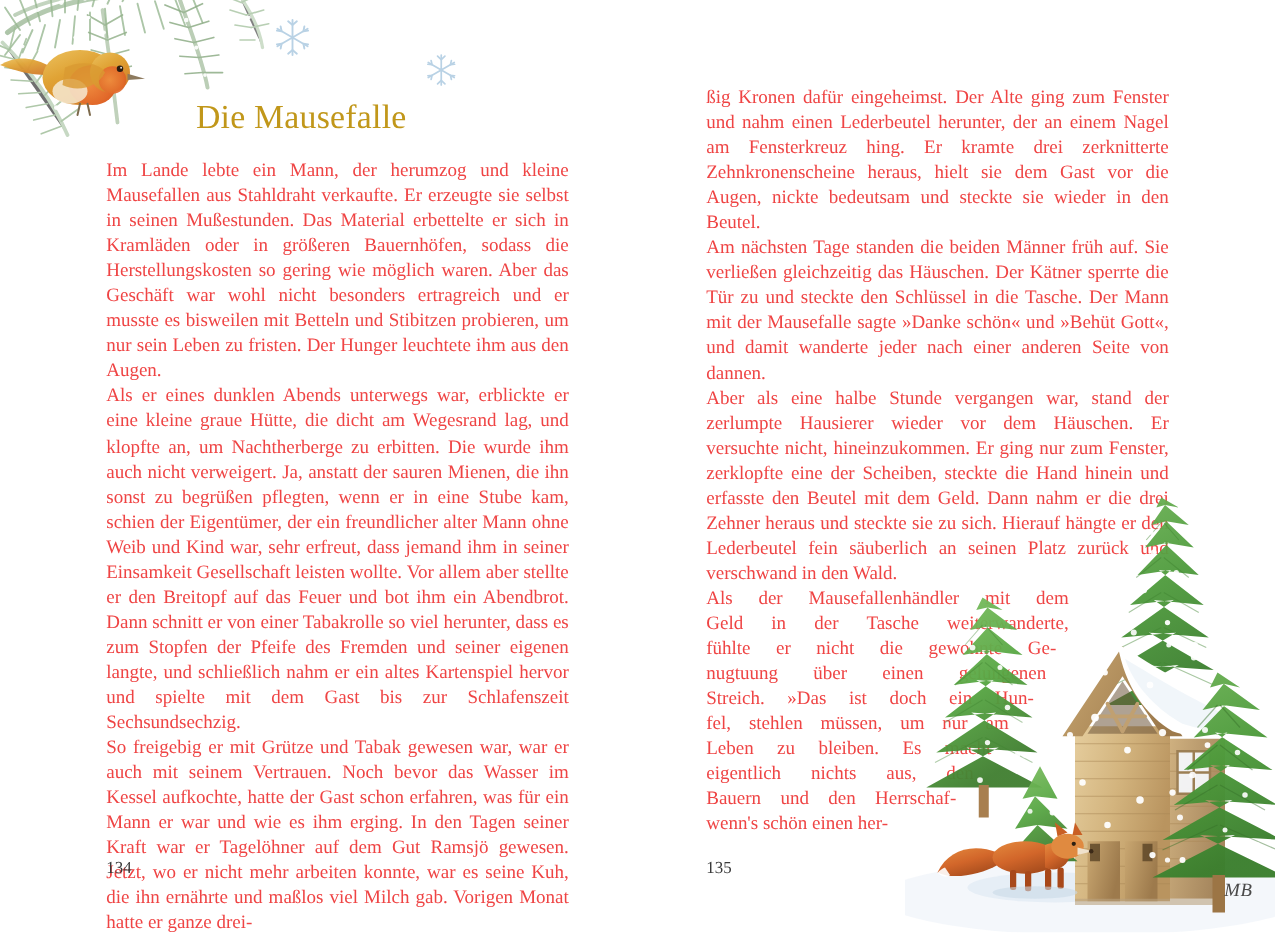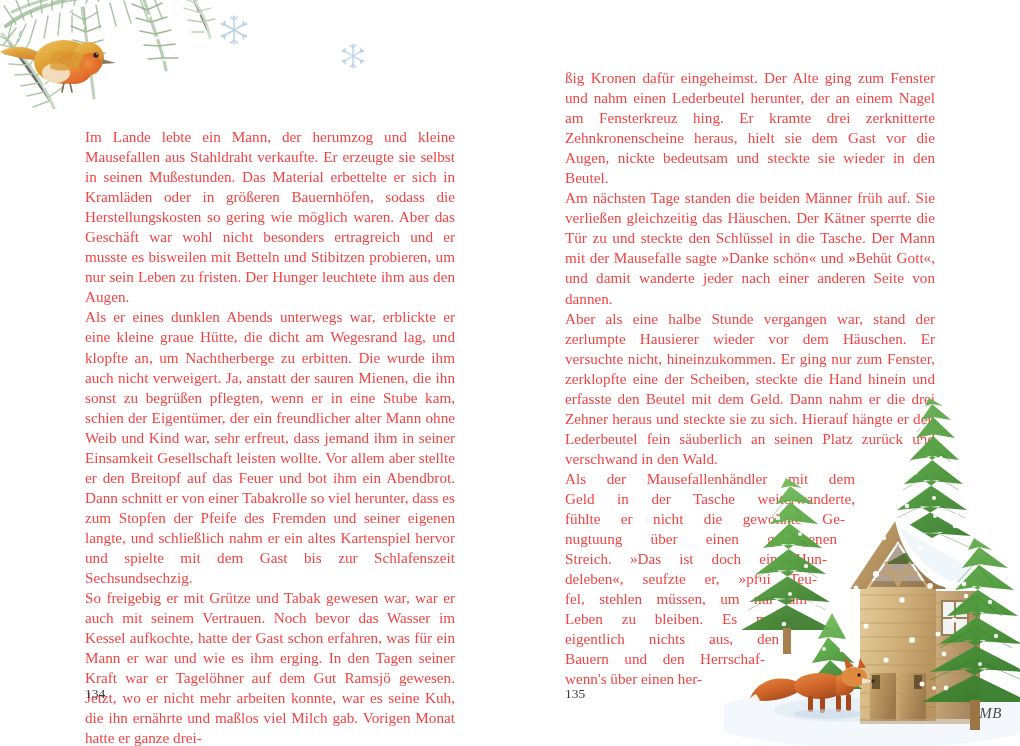--- a/index.html
+++ b/index.html
@@ -286,20 +286,21 @@
       </g>
       <g transform="translate(143,48) scale(0.92)">
         <path d="M0,-13 L0,13 M-11.3,-6.5 L11.3,6.5 M-11.3,6.5 L11.3,-6.5"></path>
         <path d="M0,-9 L-3.2,-12 M0,-9 L3.2,-12 M0,9 L-3.2,12 M0,9 L3.2,12"></path>
         <path d="M-8,-4.6 L-11.6,-5 M-8,-4.6 L-8.8,-8.2 M8,4.6 L11.6,5 M8,4.6 L8.8,8.2"></path>
         <path d="M-8,4.6 L-11.6,5 M-8,4.6 L-8.8,8.2 M8,-4.6 L11.6,-5 M8,-4.6 L8.8,-8.2"></path>
       </g>
     </g>
   </svg>
 
+  <h1 class="chapter-title">Die Mausefalle</h1>
 
   <div class="col col-left">
     <div class="body-text left-body">
       <p>Im Lande lebte ein Mann, der herumzog und kleine Mausefallen aus Stahldraht verkaufte. Er erzeugte sie selbst in seinen Mußestunden. Das Material erbettelte er sich in Kramläden oder in größeren Bauernhöfen, sodass die Herstellungskosten so gering wie möglich waren. Aber das Geschäft war wohl nicht besonders ertragreich und er musste es bisweilen mit Betteln und Stibitzen probieren, um nur sein Leben zu fristen. Der Hunger leuchtete ihm aus den Augen.</p>
       <p>Als er eines dunklen Abends unterwegs war, erblickte er eine kleine graue Hütte, die dicht am Wegesrand lag, und klopfte an, um Nachtherberge zu erbitten. Die wurde ihm auch nicht verweigert. Ja, anstatt der sauren Mienen, die ihn sonst zu begrüßen pflegten, wenn er in eine Stube kam, schien der Eigentümer, der ein freundlicher alter Mann ohne Weib und Kind war, sehr erfreut, dass jemand ihm in seiner Einsamkeit Gesellschaft leisten wollte. Vor allem aber stellte er den Breitopf auf das Feuer und bot ihm ein Abendbrot. Dann schnitt er von einer Tabakrolle so viel herunter, dass es zum Stopfen der Pfeife des Fremden und seiner eigenen langte, und schließlich nahm er ein altes Kartenspiel hervor und spielte mit dem Gast bis zur Schlafenszeit Sechsundsechzig.</p>
       <p>So freigebig er mit Grütze und Tabak gewesen war, war er auch mit seinem Vertrauen. Noch bevor das Wasser im Kessel aufkochte, hatte der Gast schon erfahren, was für ein Mann er war und wie es ihm erging. In den Tagen seiner Kraft war er Tagelöhner auf dem Gut Ramsjö gewesen. Jetzt, wo er nicht mehr arbeiten konnte, war es seine Kuh, die ihn ernährte und maßlos viel Milch gab. Vorigen Monat hatte er ganze drei-</p>
     </div>
   </div>
   <div class="page-number pn-left">134</div>
 
@@ -307,26 +308,25 @@
     <div class="body-text right-body">
       <p>ßig Kronen dafür eingeheimst. Der Alte ging zum Fenster und nahm einen Lederbeutel herunter, der an einem Nagel am Fensterkreuz hing. Er kramte drei zerknitterte Zehnkronenscheine heraus, hielt sie dem Gast vor die Augen, nickte bedeutsam und steckte sie wieder in den Beutel.</p>
       <p>Am nächsten Tage standen die beiden Männer früh auf. Sie verließen gleichzeitig das Häuschen. Der Kätner sperrte die Tür zu und steckte den Schlüssel in die Tasche. Der Mann mit der Mausefalle sagte »Danke schön« und »Behüt Gott«, und damit wanderte jeder nach einer anderen Seite von dannen.</p>
       <p>Aber als eine halbe Stunde vergangen war, stand der zerlumpte Hausierer wieder vor dem Häuschen. Er versuchte nicht, hineinzukommen. Er ging nur zum Fenster, zerklopfte eine der Scheiben, steckte die Hand hinein und erfasste den Beutel mit dem Geld. Dann nahm er die drei Zehner heraus und steckte sie zu sich. Hierauf hängte er den Lederbeutel fein säuberlich an seinen Platz zurück und verschwand in den Wald.</p>
       <div id="wrapped-para">
           <div style="width: 290px; text-align: justify; text-align-last: justify; white-space: nowrap; overflow: visible;">Als der Mausefallenhändler mit dem</div>
           <div style="width: 290px; text-align: justify; text-align-last: justify; white-space: nowrap; overflow: visible;">Geld in der Tasche weiterwanderte,</div>
           <div style="width: 280px; text-align: justify; text-align-last: justify; white-space: nowrap; overflow: visible;">fühlte er nicht die gewohnte Ge-</div>
           <div style="width: 272px; text-align: justify; text-align-last: justify; white-space: nowrap; overflow: visible;">nugtuung über einen gelungenen</div>
           <div style="width: 262px; text-align: justify; text-align-last: justify; white-space: nowrap; overflow: visible;">Streich. »Das ist doch ein Hun-</div>
-          <div style="width: 252px; text-align: justify; text-align-last: justify; white-space: nowrap; overflow: visible;">deleben«, seufzte er, »pfui Teu-</div>
           <div style="width: 242px; text-align: justify; text-align-last: justify; white-space: nowrap; overflow: visible;">fel, stehlen müssen, um nur am</div>
           <div style="width: 228px; text-align: justify; text-align-last: justify; white-space: nowrap; overflow: visible;">Leben zu bleiben. Es macht</div>
           <div style="width: 214px; text-align: justify; text-align-last: justify; white-space: nowrap; overflow: visible;">eigentlich nichts aus, den</div>
           <div style="width: 200px; text-align: justify; text-align-last: justify; white-space: nowrap; overflow: visible;">Bauern und den Herrschaf-</div>
-          <div style="width: 190px; text-align: left; text-align-last: left; white-space: nowrap; overflow: visible;">wenn's über einen her-</div>
+          <div style="width: 190px; text-align: left; text-align-last: left; white-space: nowrap; overflow: visible;">wenn's schön einen her-</div>
         </div>
     </div>
   </div>
   <div class="page-number pn-right">135</div>
 
   <svg class="illo-bottomright" viewBox="0 0 300 360" xmlns="http://www.w3.org/2000/svg">
     <defs>
       <linearGradient id="treeG1" x1="0" y1="0" x2="0.3" y2="1">
         <stop offset="0%" stop-color="#6fb458"></stop>
         <stop offset="50%" stop-color="#4e9b3c"></stop>

